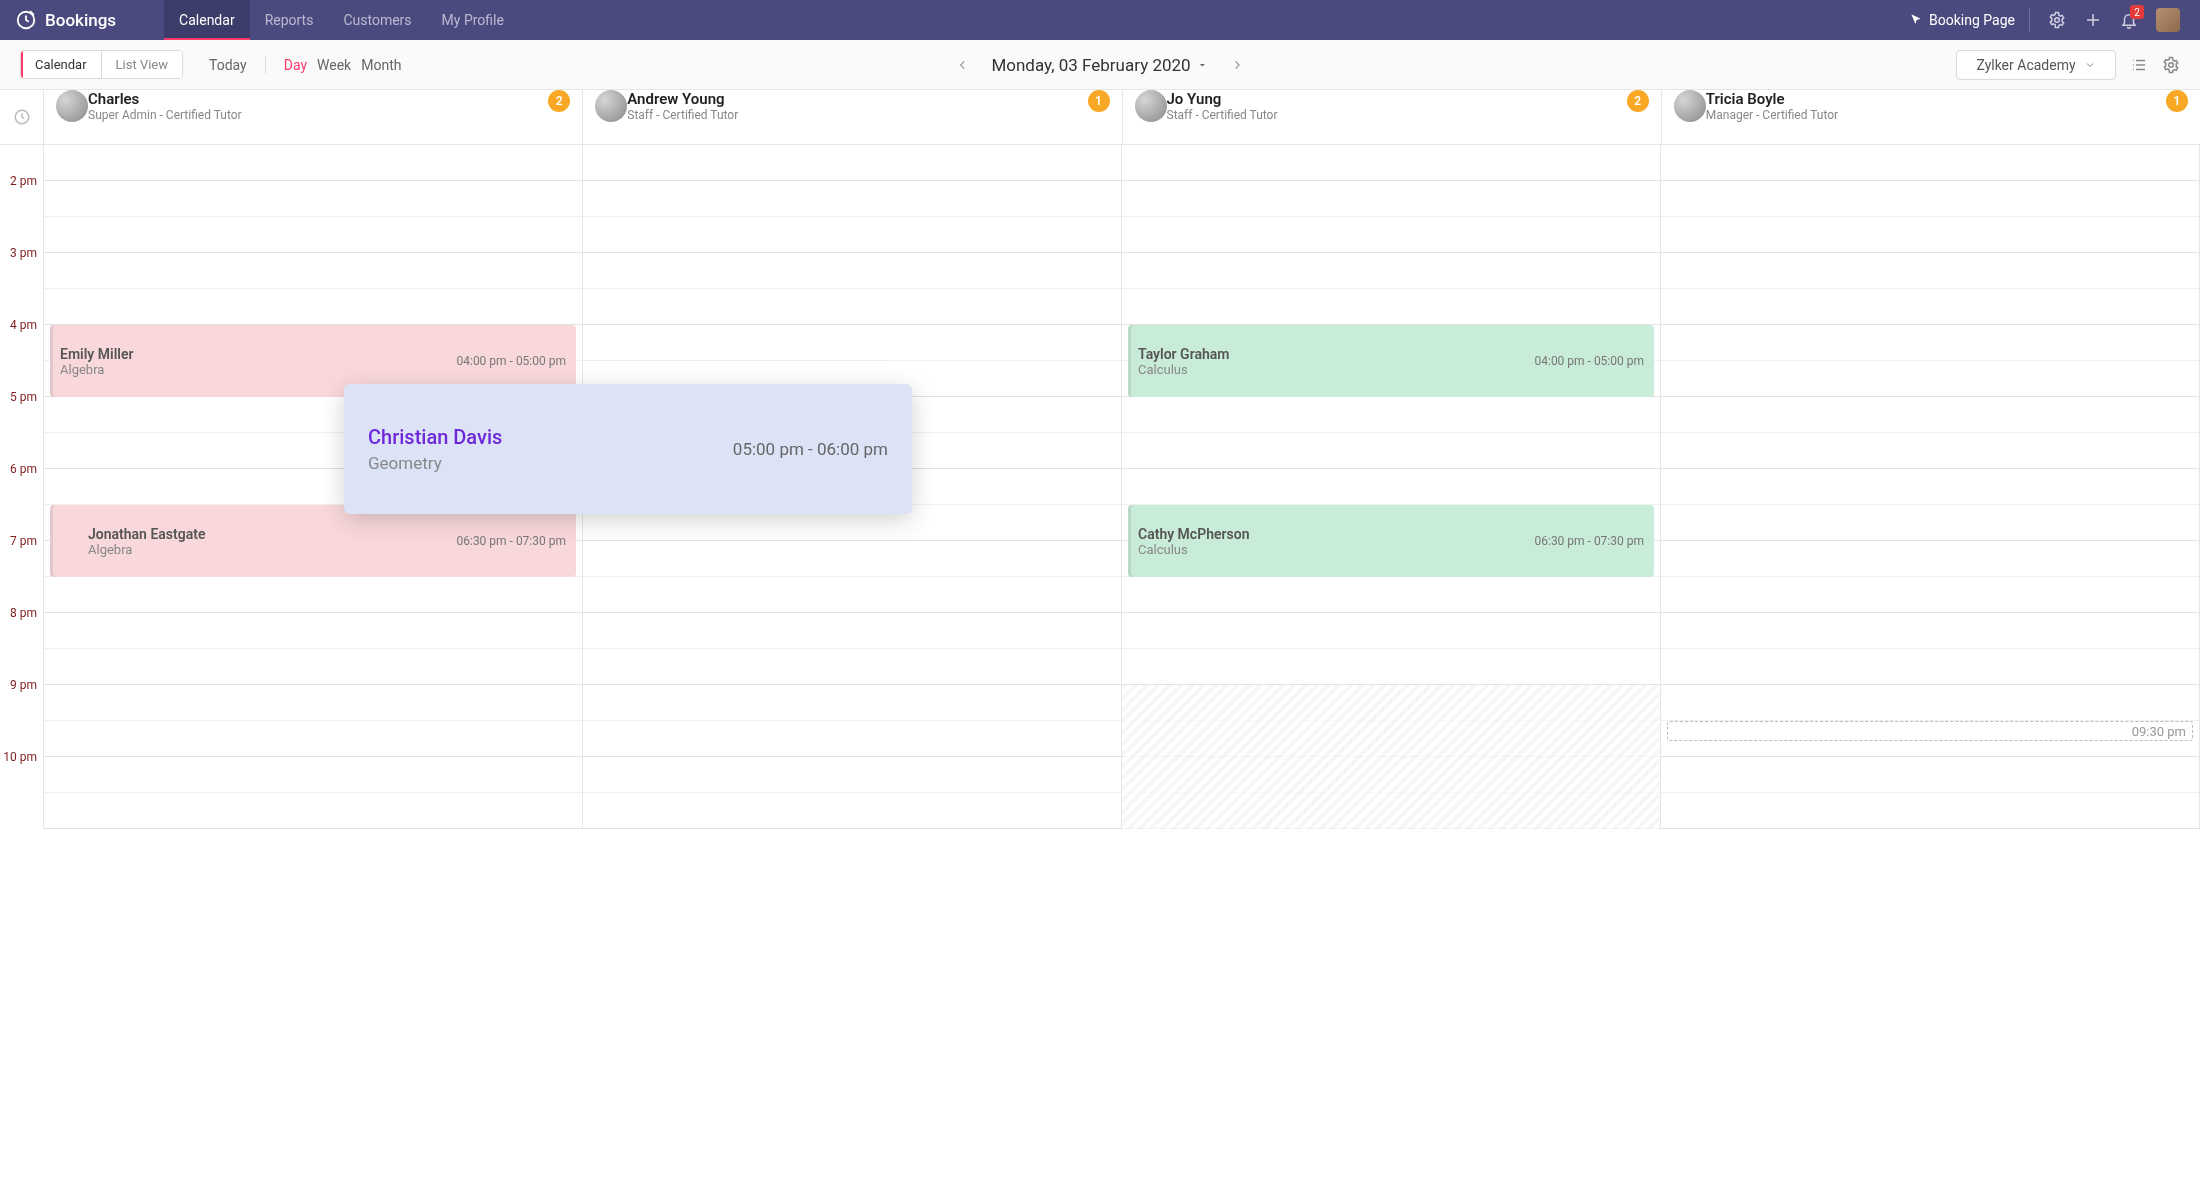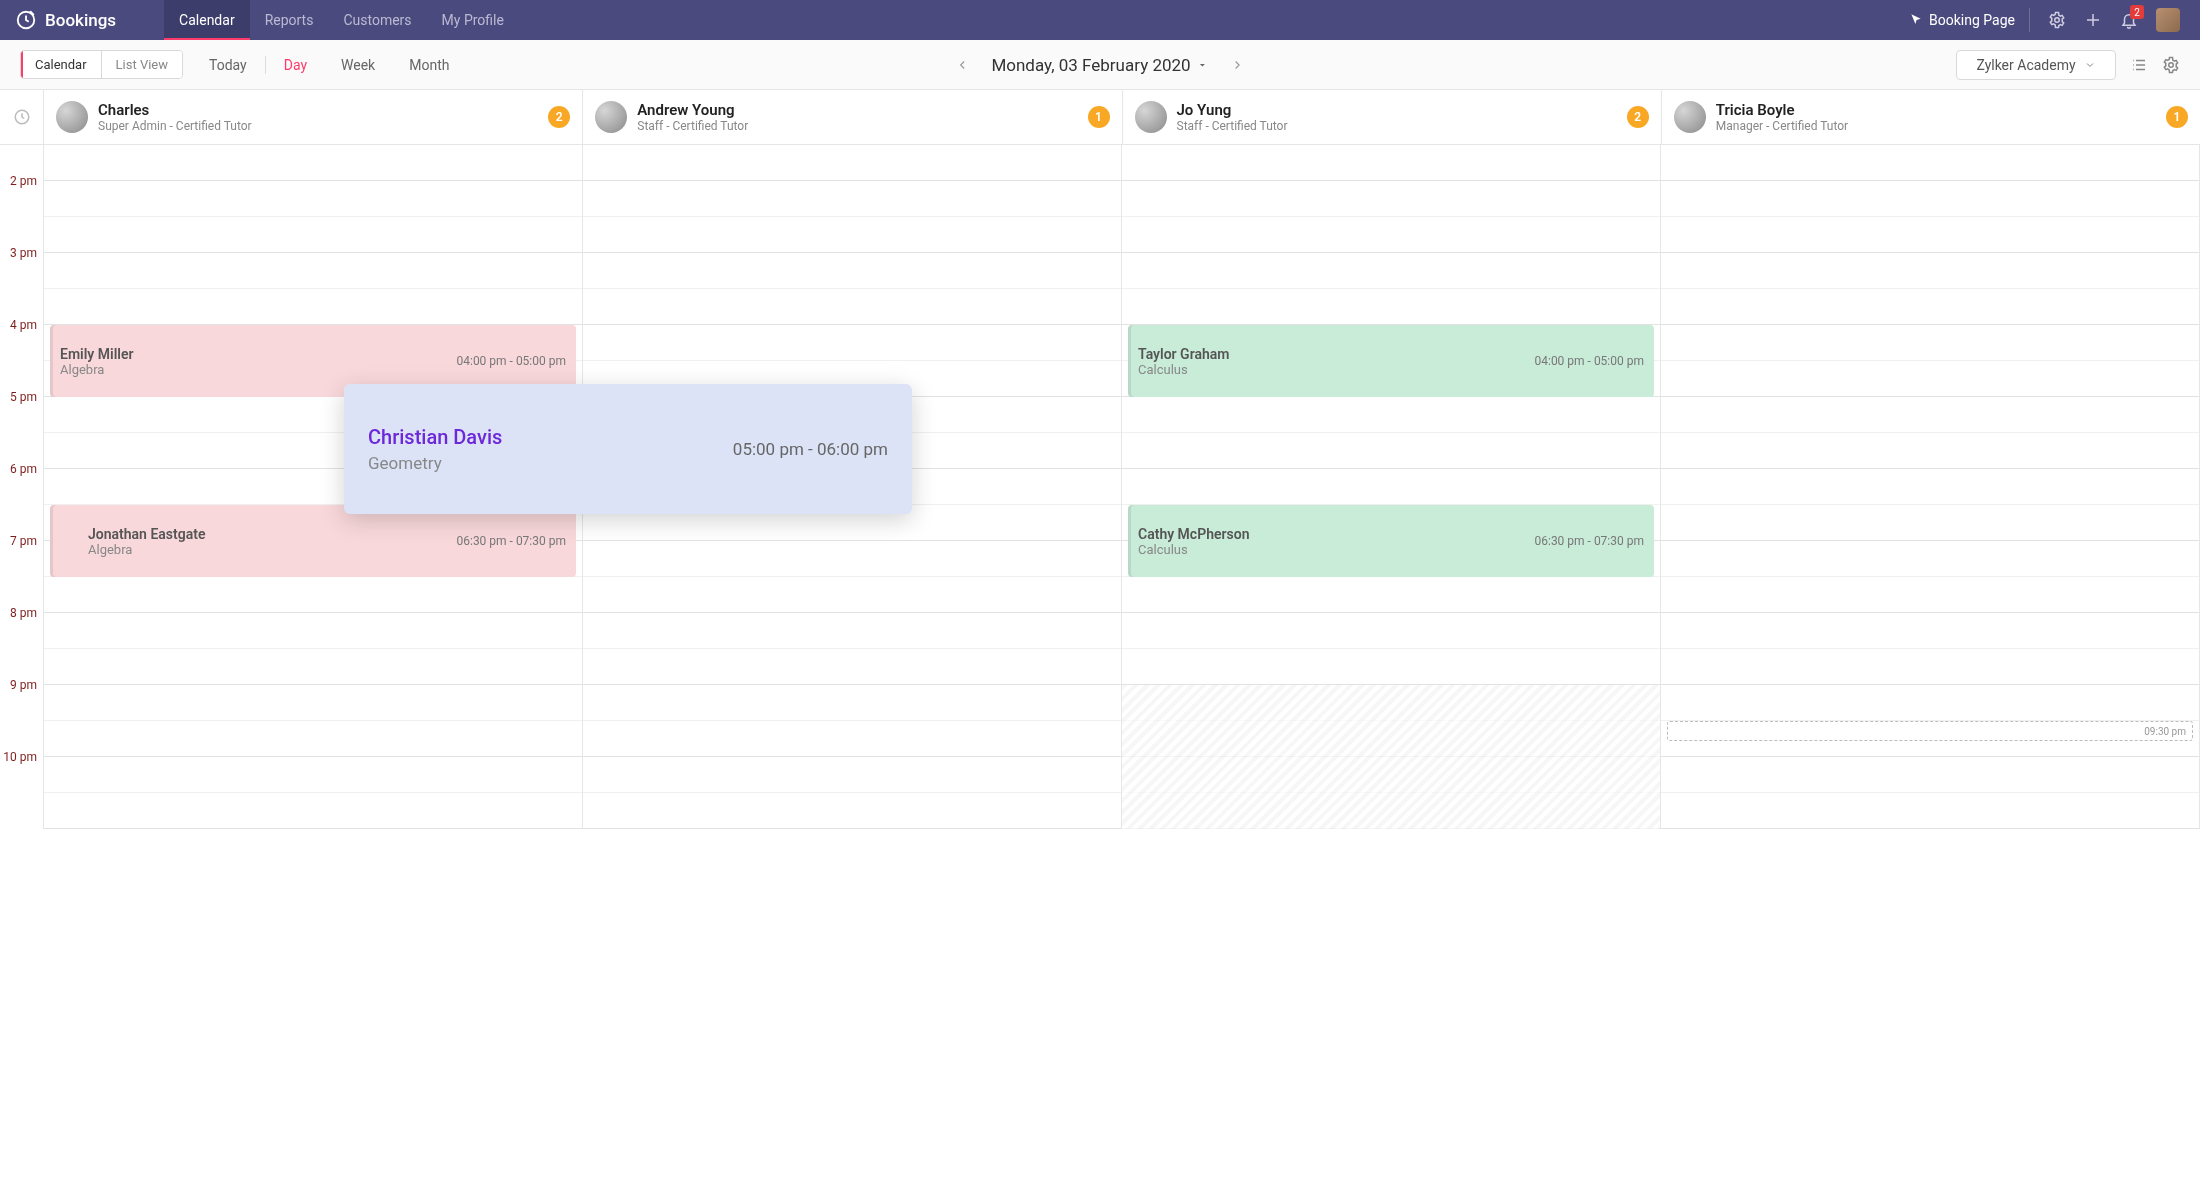--- a/index.html
+++ b/index.html
@@ -22,33 +22,33 @@
 
 .toolbar { height: 50px; border-bottom: 1px solid #e6e6e6; display: flex; align-items: center; padding: 0 20px; background:#fafafa; }
 .view-toggle { display:flex; border:1px solid #d9d9d9; border-radius:4px; overflow:hidden; }
 .view-btn { padding: 6px 14px; font-size: 13px; background:#fff; color:#333; cursor:pointer; }
 .view-btn + .view-btn { border-left:1px solid #d9d9d9; }
 .view-btn.inactive { color:#888; }
 .view-toggle { position:relative; }
 .view-toggle::before { content:""; position:absolute; left:-1px; top:-1px; bottom:-1px; width:3px; background:#ff3b6b; border-radius:4px 0 0 4px;}
 .today-btn { margin-left: 26px; color:#666; cursor:pointer; }
 .sep { width:1px; height:18px; background:#ddd; margin: 0 18px; }
-.range-toggle { display:flex; gap:34px; }
+.range-toggle { display:flex; gap:10px; }
 .range-btn { color:#666; cursor:pointer; }
 .range-btn.active { color:#ff3b6b; }
 .date-nav { margin-left:auto; margin-right:auto; display:flex; align-items:center; gap:22px; position:absolute; left:50%; transform:translateX(-50%);}
 .date-label { font-size: 17px; color:#333; display:flex; align-items:center; gap:6px; }
 .chev { color:#999; cursor:pointer; }
 .workspace-select { margin-left:auto; display:flex; align-items:center; gap:8px; border:1px solid #d9d9d9; border-radius:4px; padding:6px 10px; background:#fff; min-width:160px; justify-content:center; color:#555;}
 .toolbar-icon { margin-left:14px; color:#888; cursor:pointer; }
 
 
 .staff-row { display:flex; border-bottom:1px solid #e6e6e6; background:#fff; height:55px; }
 .time-gutter-head { width:44px; border-right:1px solid #e6e6e6; display:flex; align-items:center; justify-content:center; color:#bbb; }
-.staff-col-head { flex:1; border-right:1px solid #e6e6e6; display:flex; align-items:center; padding:0 12px; gap:10px; }
+.staff-col-head { flex:1; border-right:1px solid #e6e6e6; display:flex; padding:0 12px; }
 .staff-col-head:last-child { border-right:none; }
 .staff-avatar { width:32px; height:32px; border-radius:50%; background:#ccc; flex-shrink:0; }
 .av-blue { background: radial-gradient(circle at 30% 30%, #d6d6d6, #888);}
 .staff-info .name { font-size:15px; font-weight:600; color:#222; }
 .staff-info .role { font-size:12px; color:#888; }
 .staff-badge { margin-left:auto; width:22px; height:22px; border-radius:50%; background:#f9a825; color:#fff; font-size:12px; display:flex; align-items:center; justify-content:center; font-weight:600;}
 
 
 .grid-wrap { display:flex; position:relative; }
 .time-gutter { width:44px; border-right:1px solid #e6e6e6; }
@@ -66,21 +66,21 @@
 .event .ev-time { position:absolute; right:10px; top:50%; transform:translateY(-50%); color:#777; font-size:12px; white-space:nowrap;}
 .ev-pink { background:#f9d8db; }
 .ev-green { background:#c9ecd9; }
 .ev-yellow { background:#f6f8c8; }
 
 .drag-event { position:absolute; background:#dde3f7; border-radius:6px; box-shadow: 0 6px 24px rgba(0,0,0,0.18); padding:20px 24px; display:flex; align-items:center; justify-content:space-between; z-index:50;}
 .drag-event .de-left .de-name { font-size:20px; color:#6d28d9; font-weight:500;}
 .drag-event .de-left .de-subj { font-size:17px; color:#888; margin-top:4px;}
 .drag-event .de-time { font-size:17px; color:#666; }
 
-.drag-slot { position:absolute; left:6px; right:6px; border:1px dashed #bbb; border-radius:3px; font-size:10px; color:#999; display:flex; justify-content:flex-end; align-items:center; padding:2px 6px; }
+.drag-slot { position:absolute; left:6px; right:6px; border:1px dashed #bbb; border-radius:3px; font-size:13px; color:#999; display:flex; justify-content:flex-end; align-items:flex-start; padding:2px 6px; }
 
 .hatched { position:absolute; left:0; right:0; background: repeating-linear-gradient(135deg, #f3f3f3 0 4px, #fff 4px 8px); pointer-events:none; opacity:0.7;}
 
 svg { display:block; }
 </style>
 </head>
 <body>
 
 <div class="header">
   <div class="brand">

